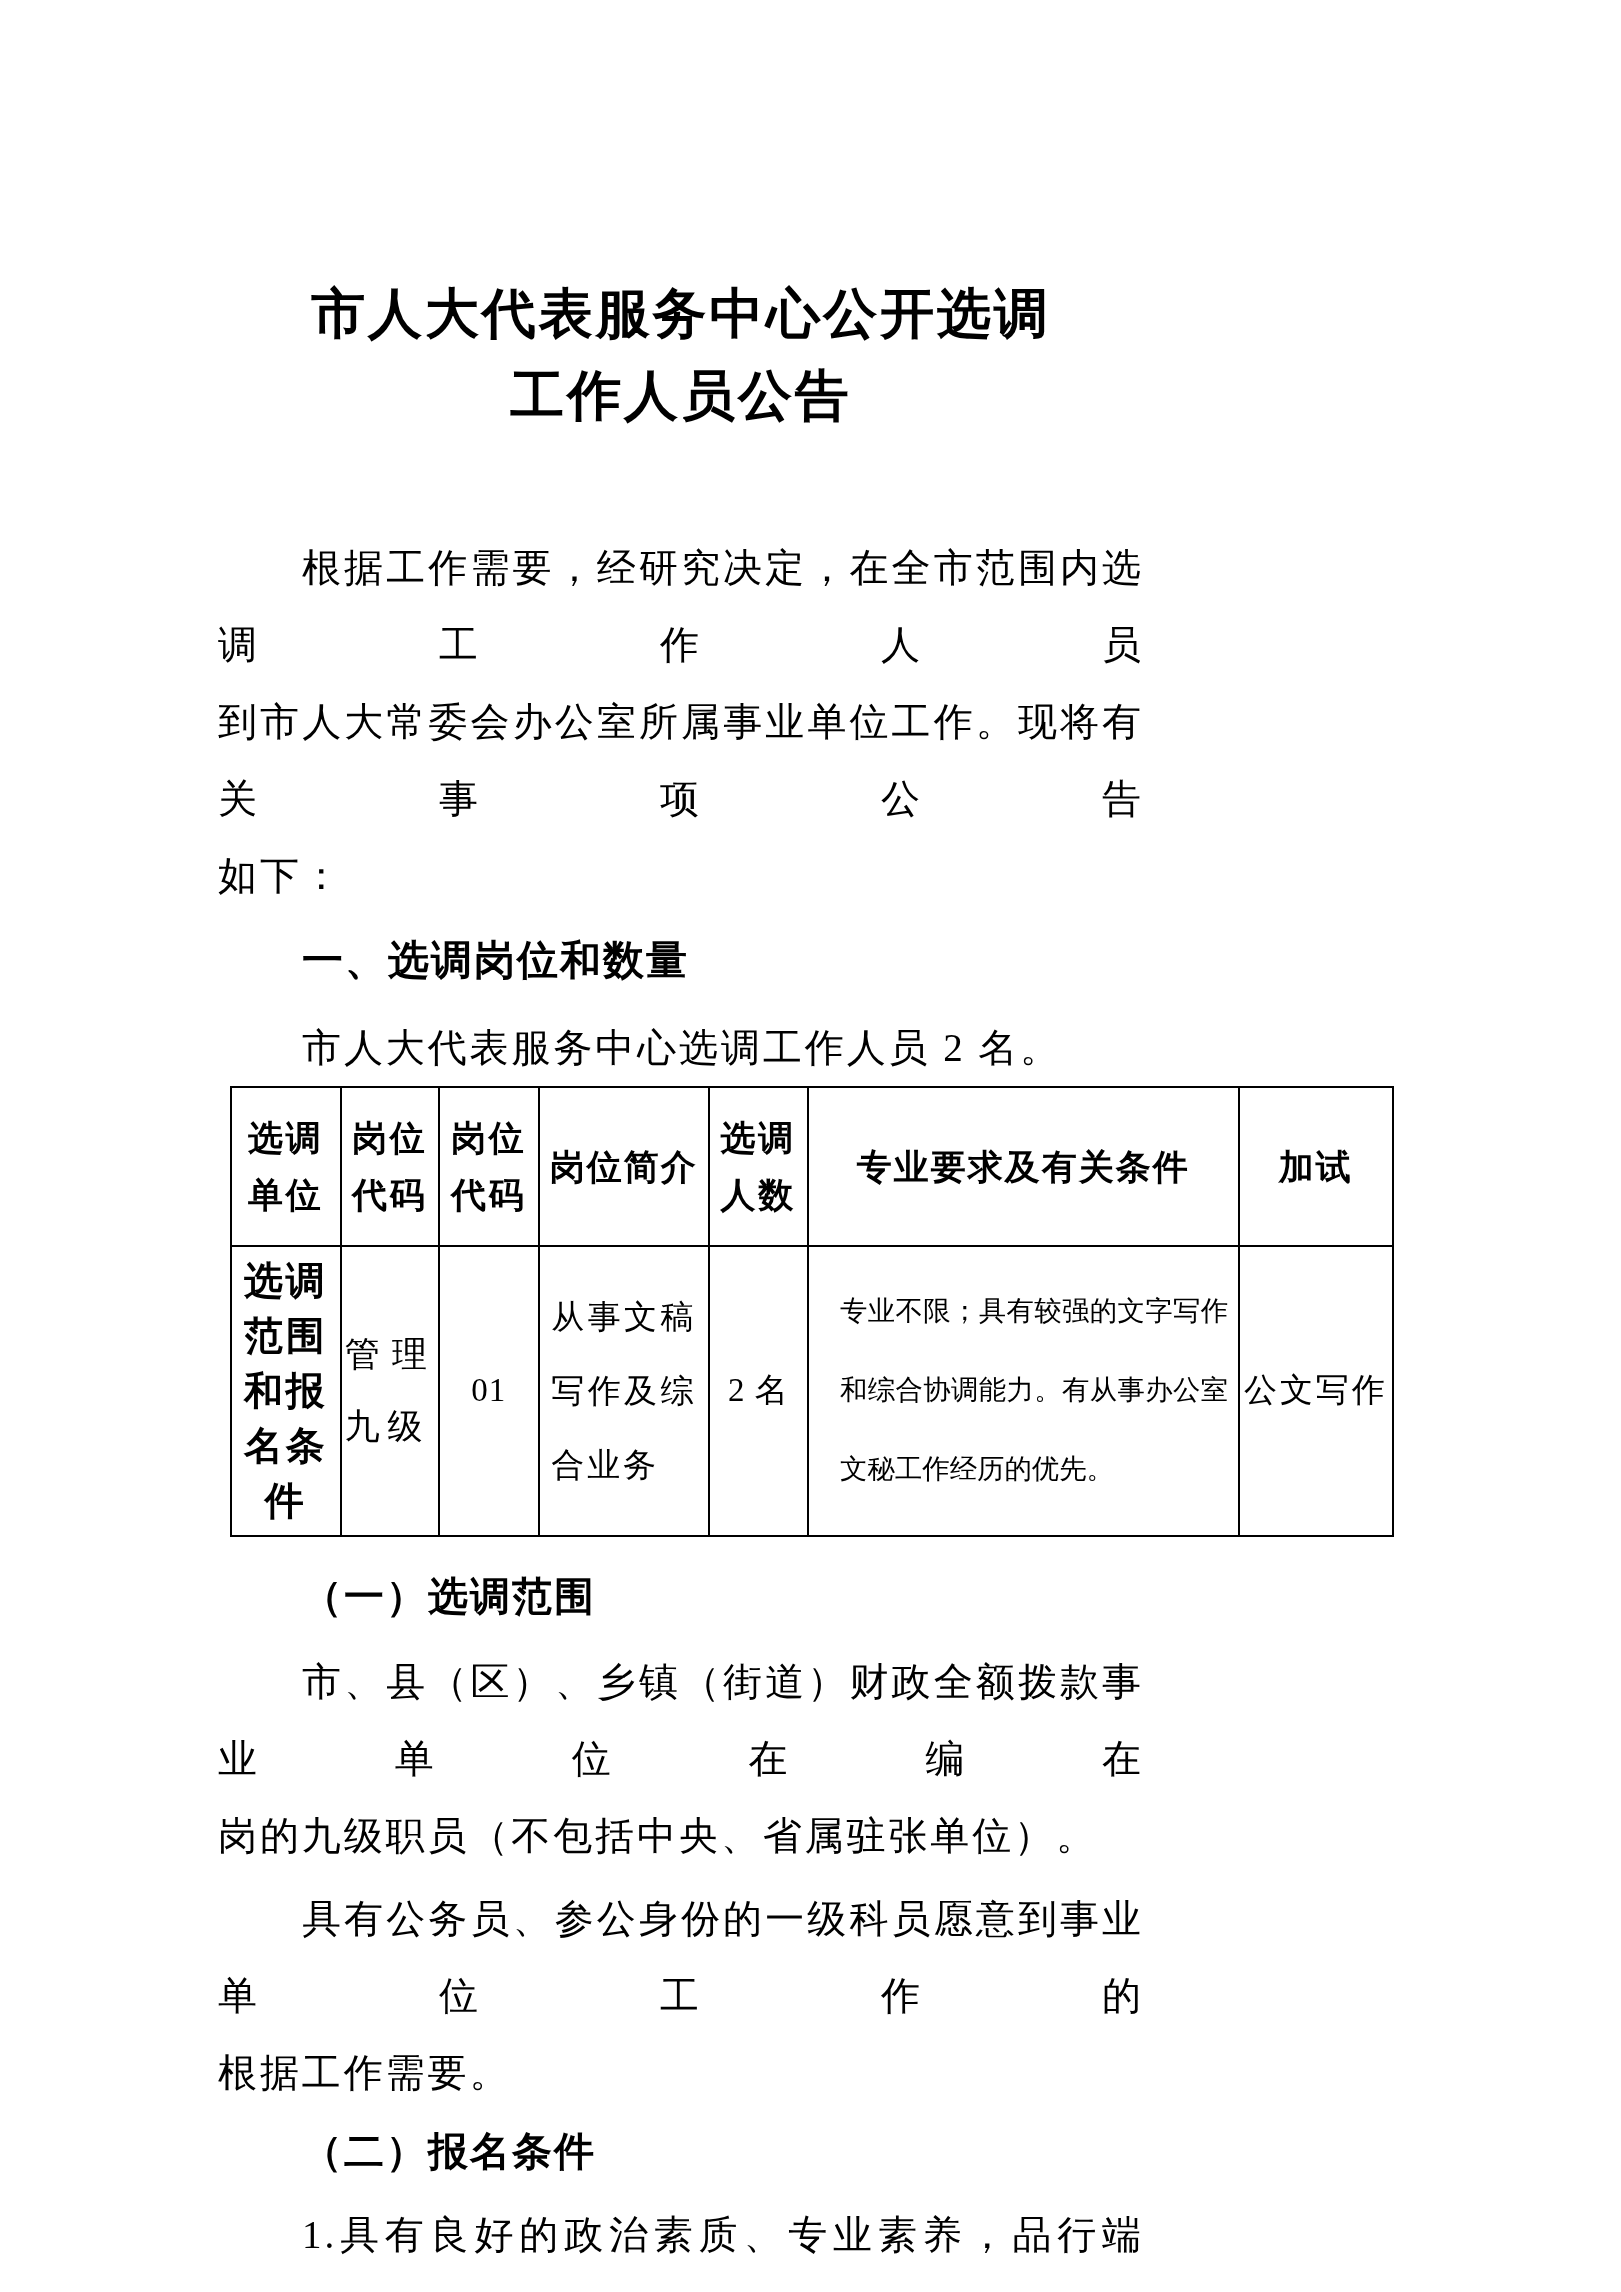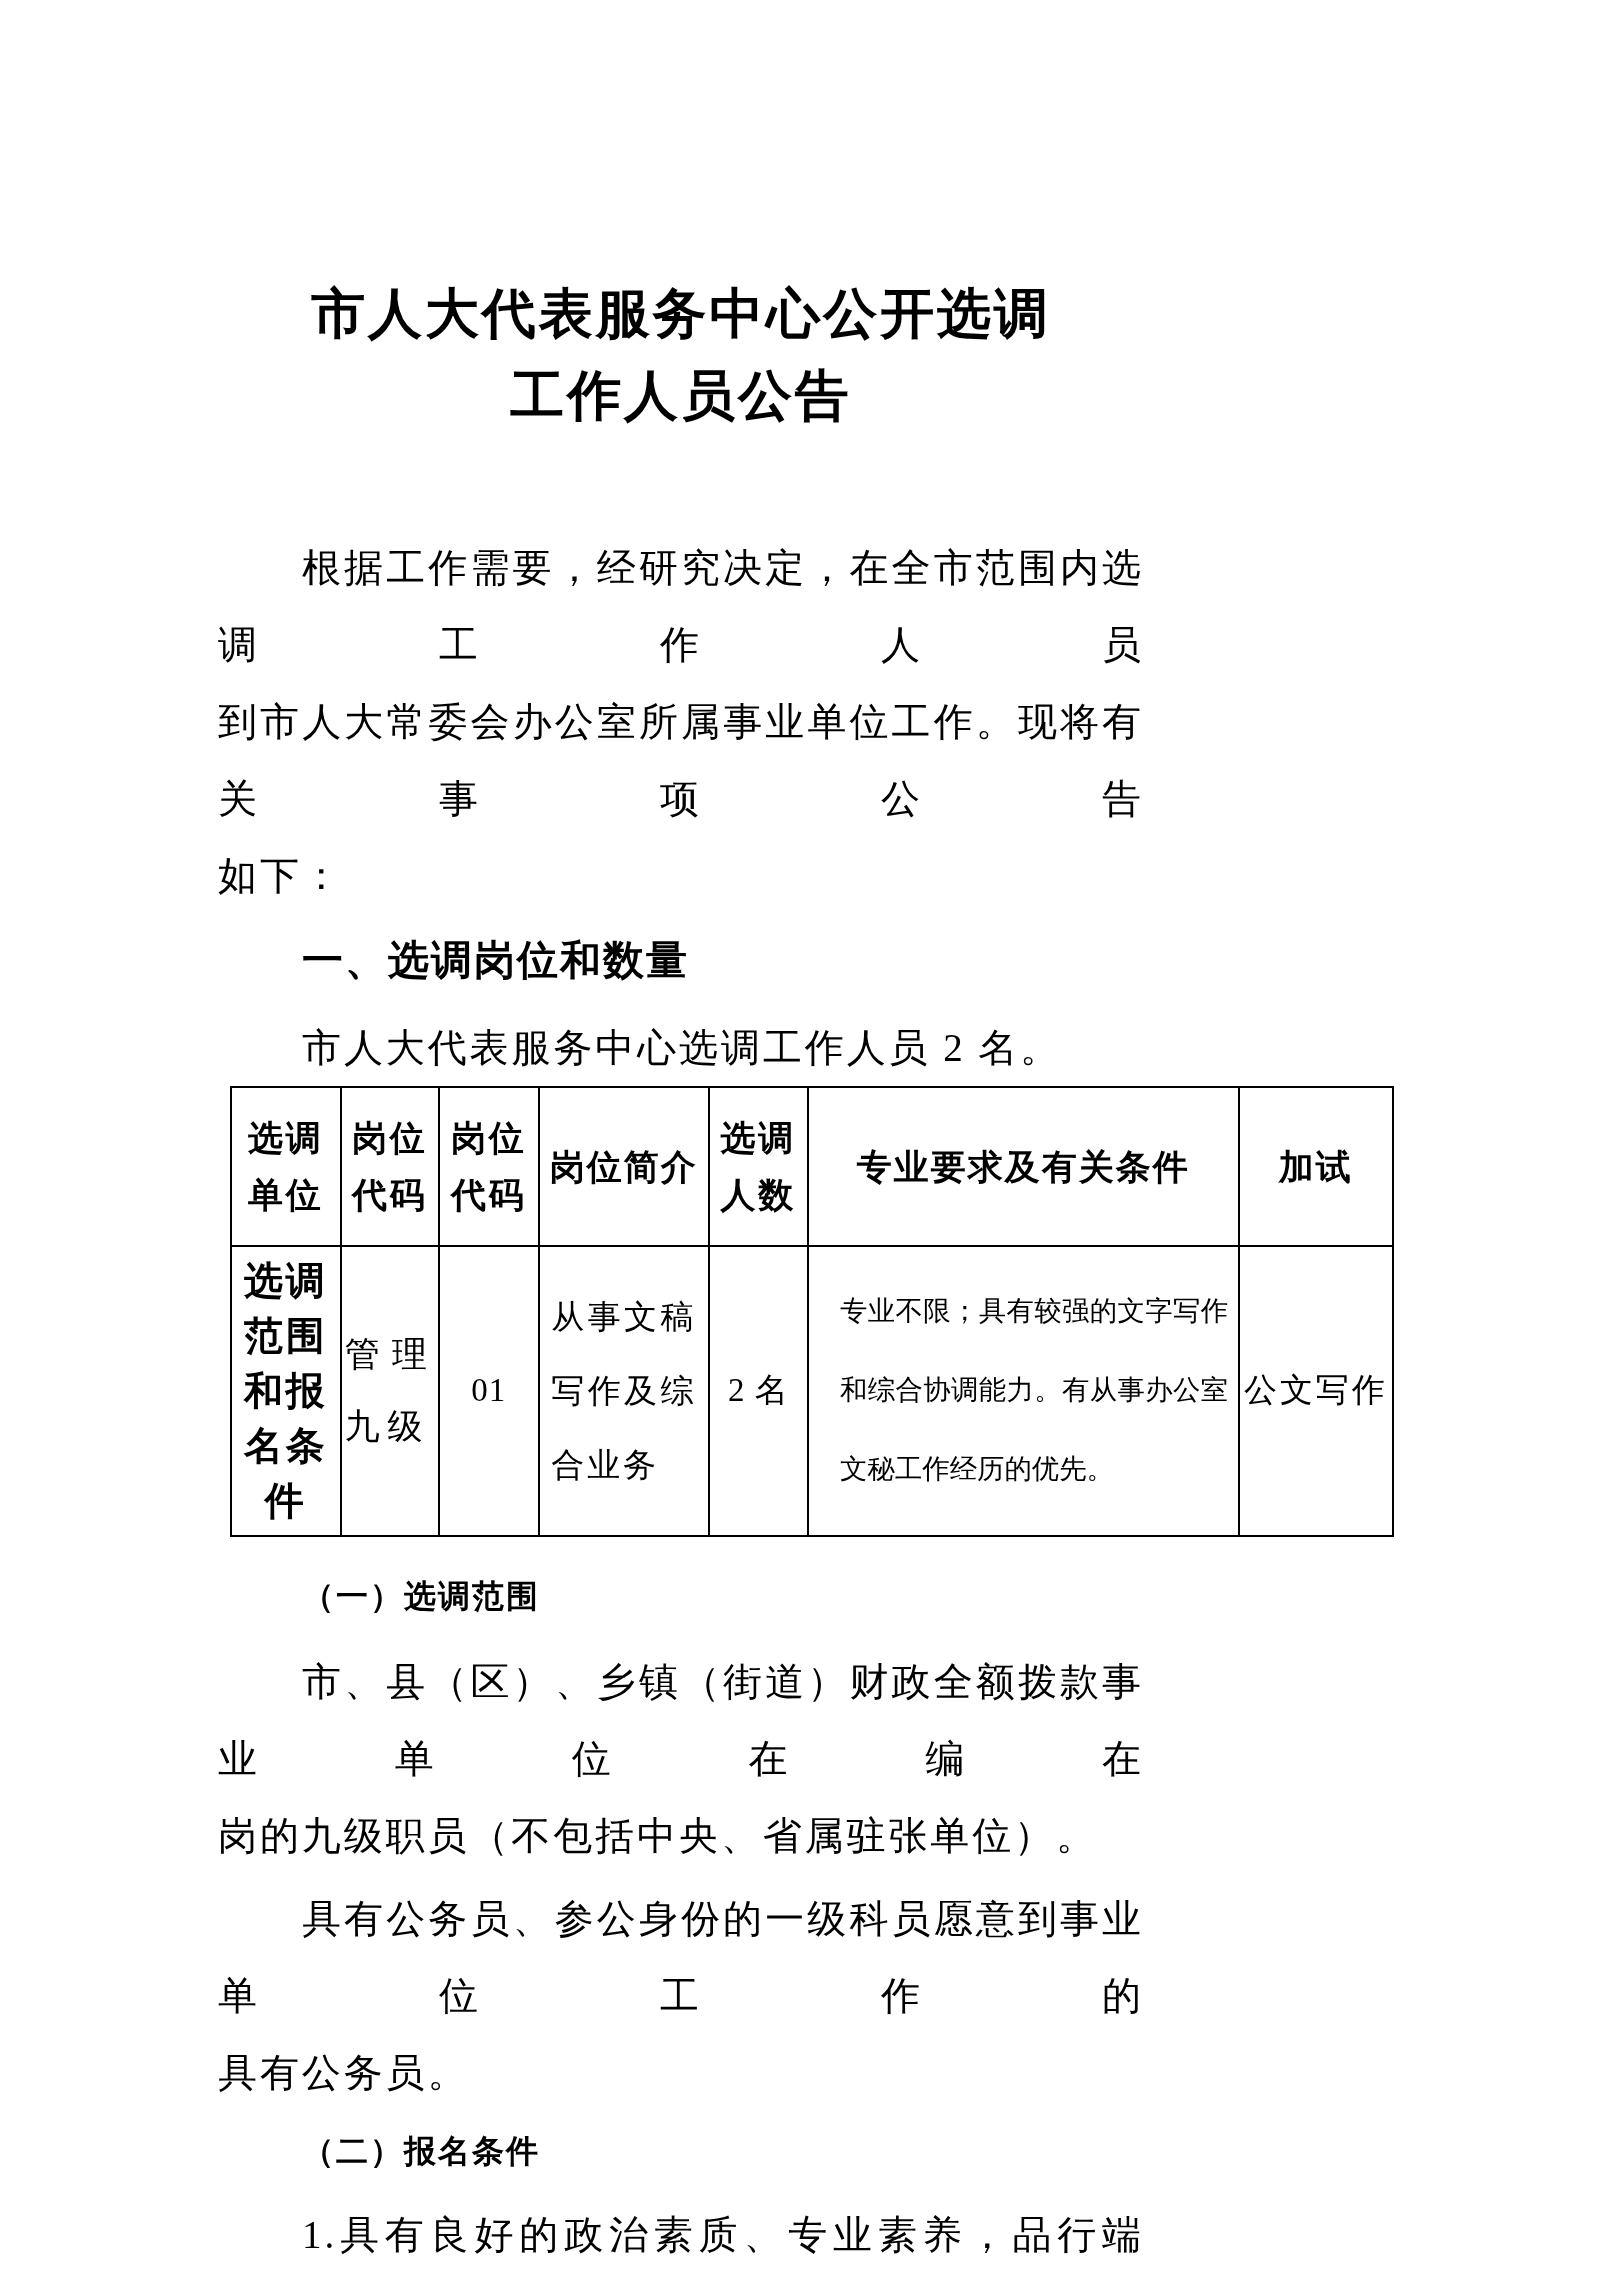--- a/index.html
+++ b/index.html
@@ -50,21 +50,21 @@
     font-family: "Liberation Sans", sans-serif;
     font-weight: bold;
     font-size: 41px;
     line-height: 77px;
     padding-left: 84px;
     letter-spacing: 2px;
   }
   .h-kai {
     font-family: "Liberation Serif", serif;
     font-weight: bold;
-    font-size: 32px;
+    font-size: 40px;
     line-height: 77px;
     padding-left: 84px;
     letter-spacing: 2px;
   }
   .mt8  { margin-top: 7.8px; }
   .mt10 { margin-top: 9.8px; }
   .mt22 { margin-top: 21.6px; }
   .mt6  { margin-top: 5.9px; }
   .mt2  { margin-top: 2px; }
   
@@ -203,21 +203,21 @@
     </tbody>
   </table>
 
   <div class="h-kai mt22">（一）选调范围</div>
   <div>
     <div class="bodyline fill indent mt8">市、县（区）、乡镇（街道）财政全额拨款事业单位在编在</div>
     <div class="bodyline">岗的九级职员（不包括中央、省属驻张单位）。</div>
   </div>
   <div>
     <div class="bodyline fill indent mt6">具有公务员、参公身份的一级科员愿意到事业单位工作的</div>
-    <div class="bodyline">具有公务员。</div>
+    <div class="bodyline">根据工作需要。</div>
   </div>
 
   <div class="h-kai mt2">（二）报名条件</div>
   <div>
     <div class="bodyline fill indent mt6">1.具有良好的政治素质、专业素养，品行端正，实绩突出，</div>
   </div>
 
   <div class="page-number">— 1 —</div>
 
 </div>

